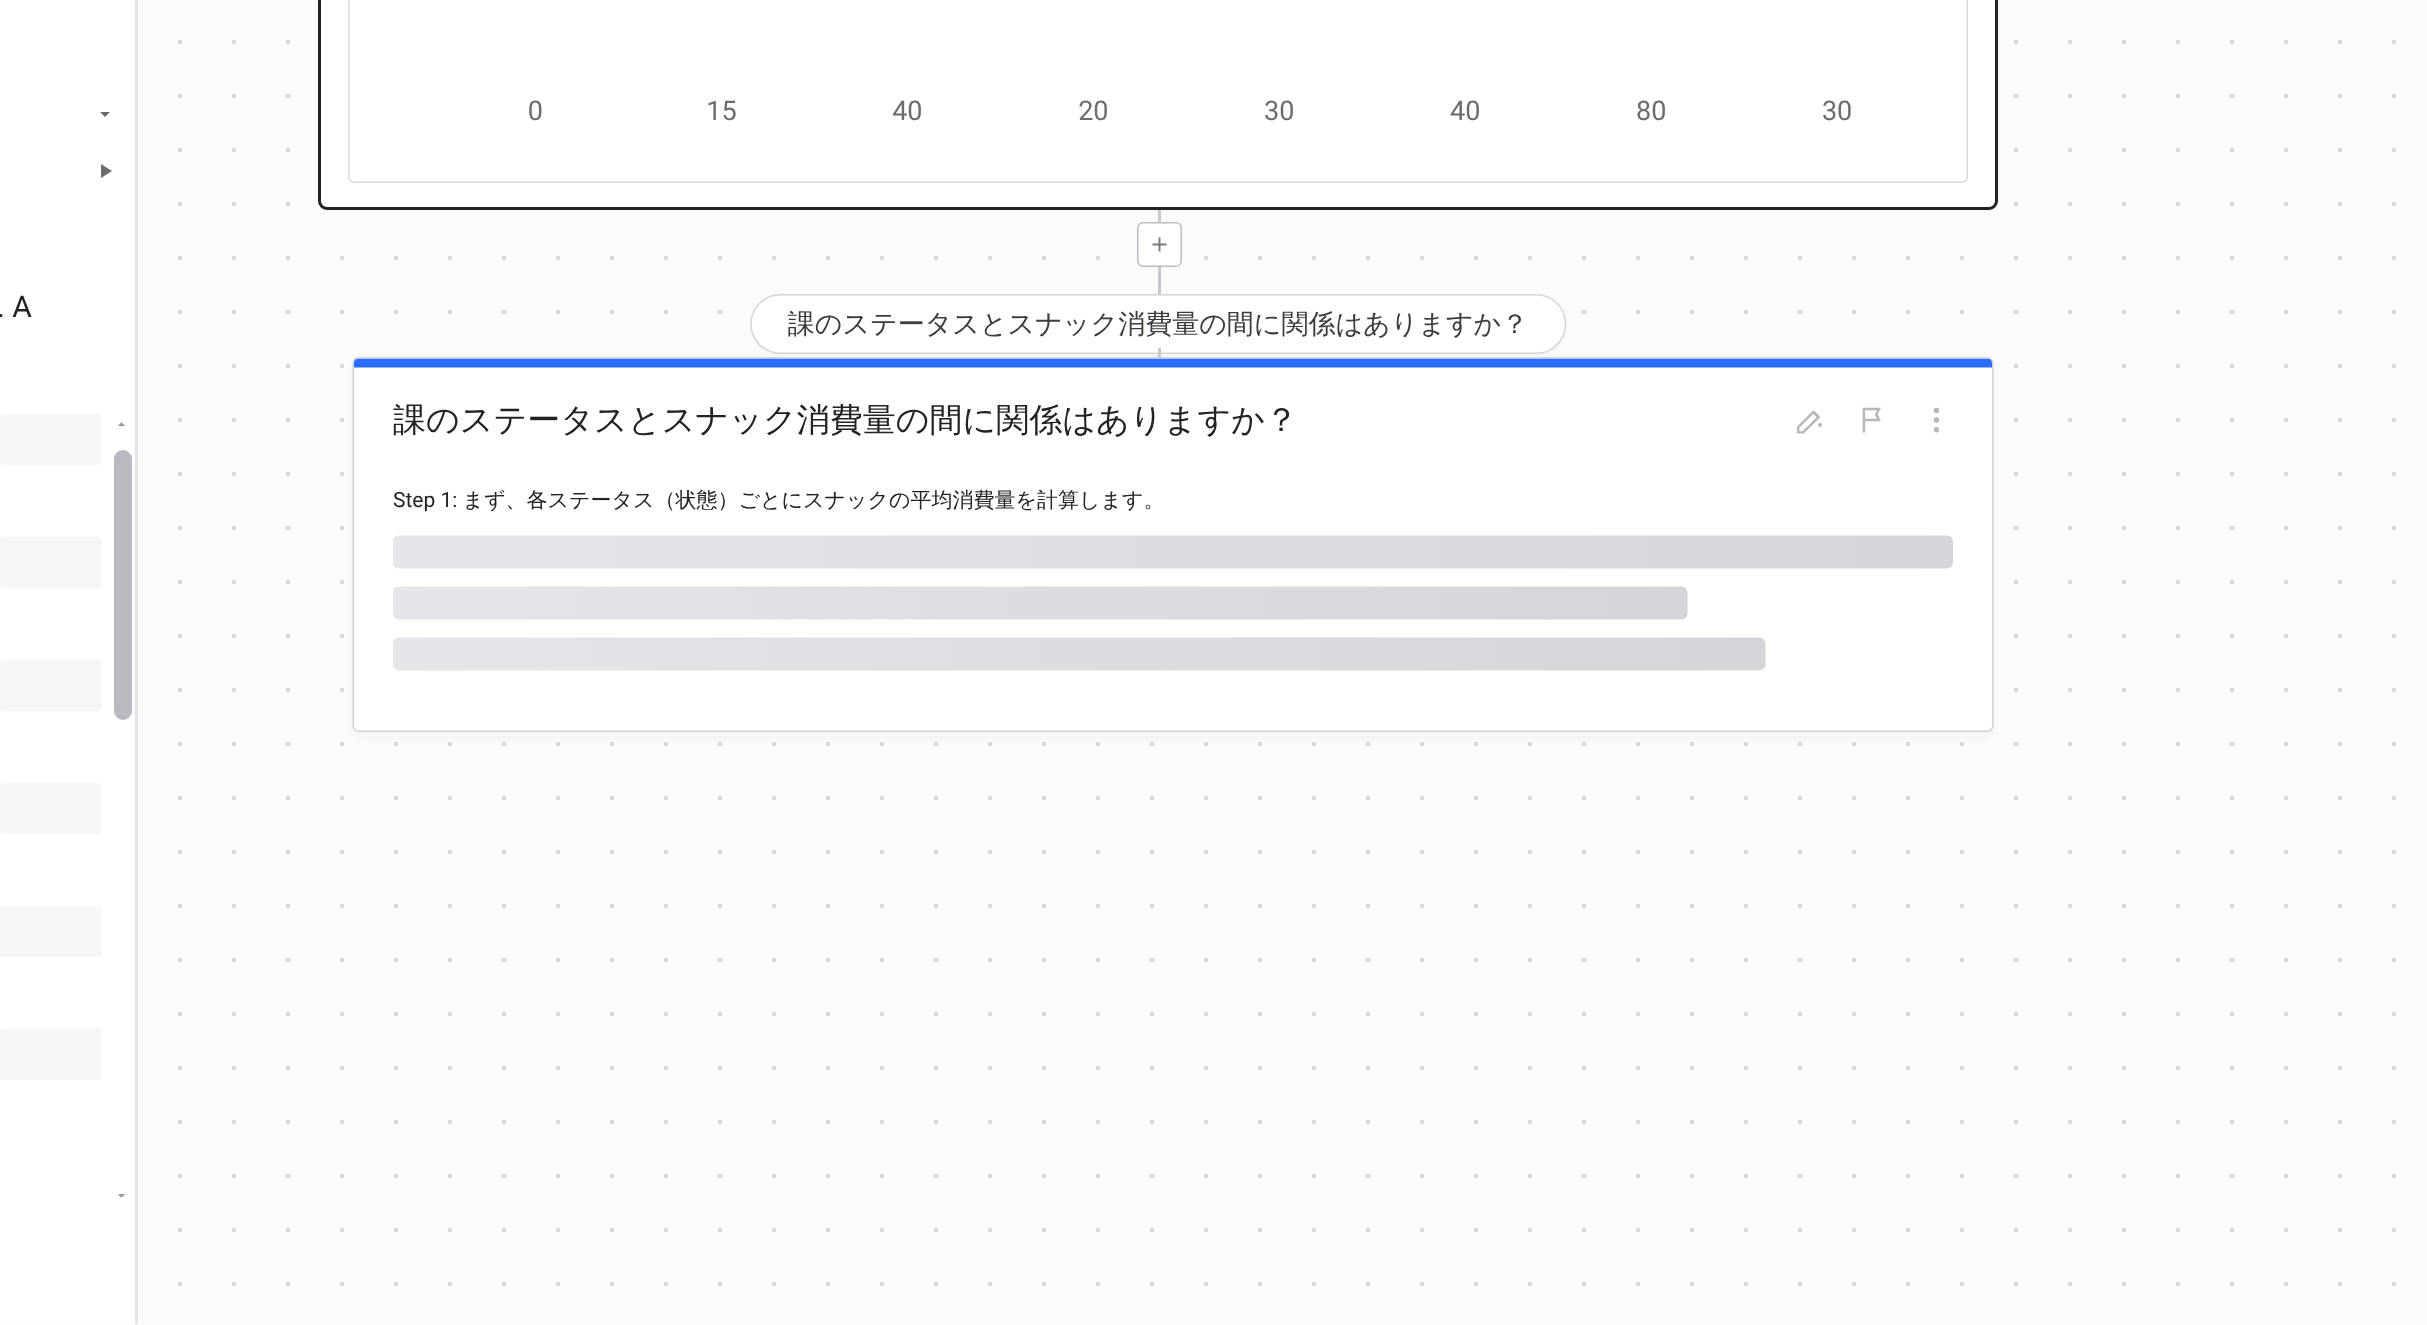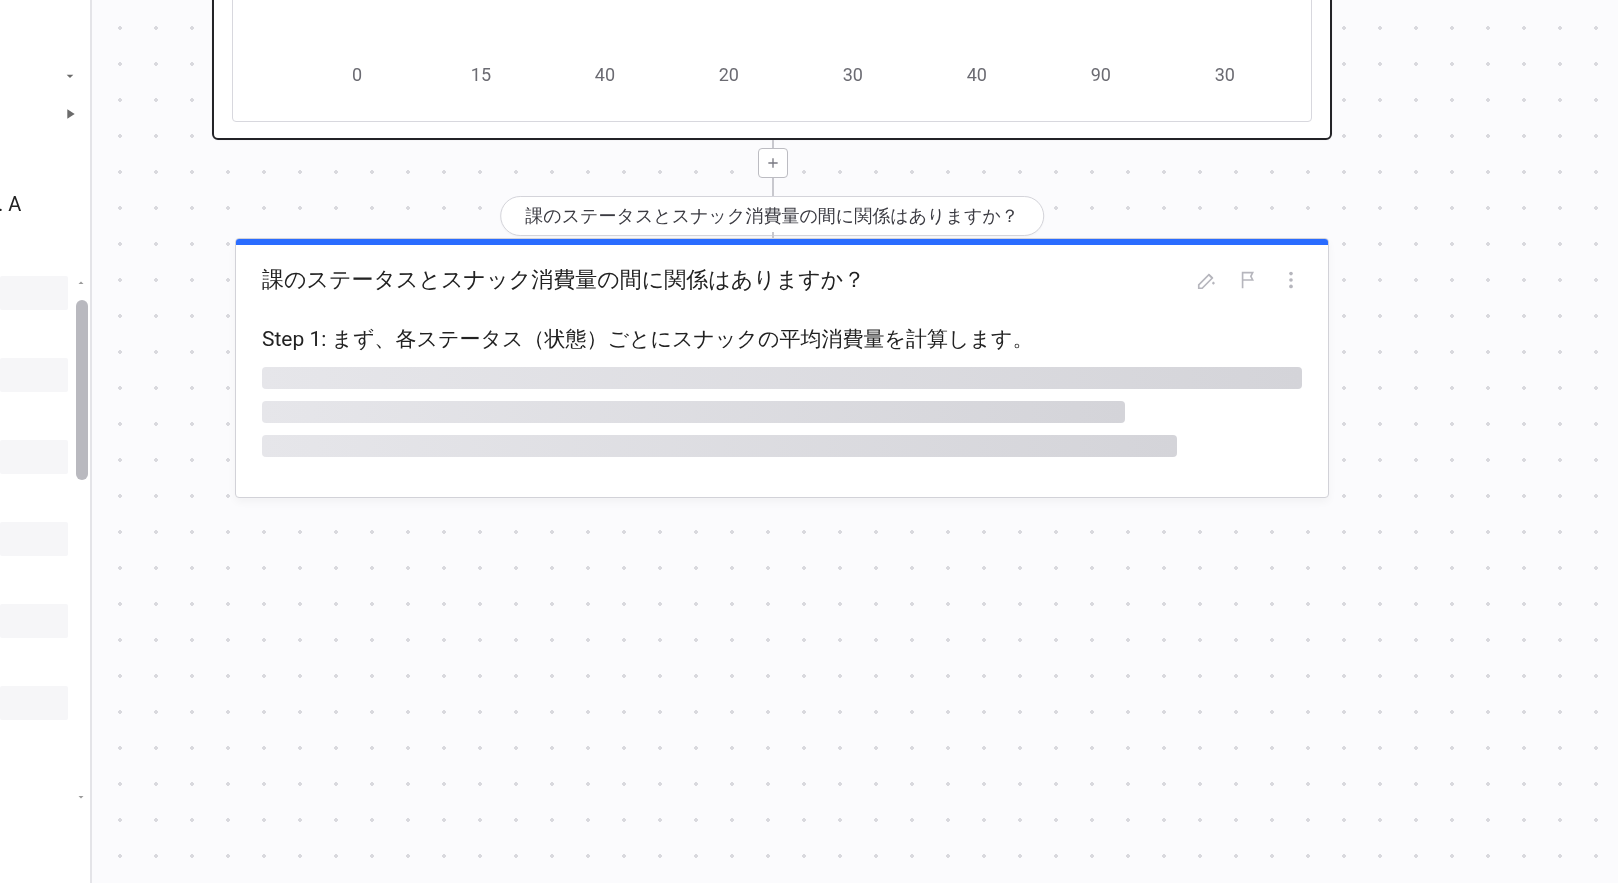--- a/index.html
+++ b/index.html
@@ -211,21 +211,21 @@
     gap: 20px;
     align-items: center;
     color: #b6b6bd;
   }
   .resp-icons .ic { width: 22px; height: 22px; display:flex; align-items:center; justify-content:center; cursor:pointer; }
   .resp-icons svg { width: 22px; height: 22px; }
   .resp-body {
     padding: 20px 26px 28px 26px;
   }
   .step-line {
-    font-size: 21px;
+    font-size: 14px;
     color: #222;
     margin-bottom: 14px;
   }
   .step-label { font-weight: 400; color:#222; }
   .skeleton {
     height: 22px;
     border-radius: 4px;
     margin-bottom: 12px;
     background: linear-gradient(90deg, #e6e6ea 0%, #d4d4d9 50%, #e6e6ea 100%);
     background-size: 200% 100%;
@@ -290,21 +290,21 @@
 
       <div class="chart-card">
         <div class="chart-inner">
           <div class="axis-ticks">
             <span class="tick" style="left:11.5%">0</span>
             <span class="tick" style="left:23%">15</span>
             <span class="tick" style="left:34.5%">40</span>
             <span class="tick" style="left:46%">20</span>
             <span class="tick" style="left:57.5%">30</span>
             <span class="tick" style="left:69%">40</span>
-            <span class="tick" style="left:80.5%">90</span>
+            <span class="tick" style="left:80.5%">80</span>
             <span class="tick" style="left:92%">30</span>
           </div>
         </div>
       </div>
 
       <div class="connector-v1"></div>
       <div class="plus-btn">
         <svg viewBox="0 0 24 24" fill="none" stroke="currentColor" stroke-width="2">
             <path d="M12 5v14M5 12h14"></path>
           </svg>

